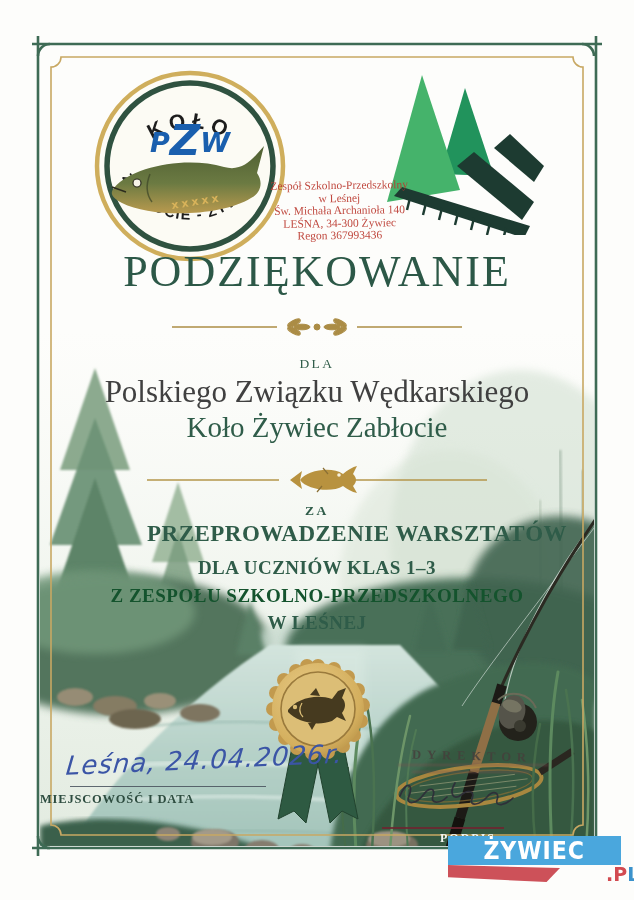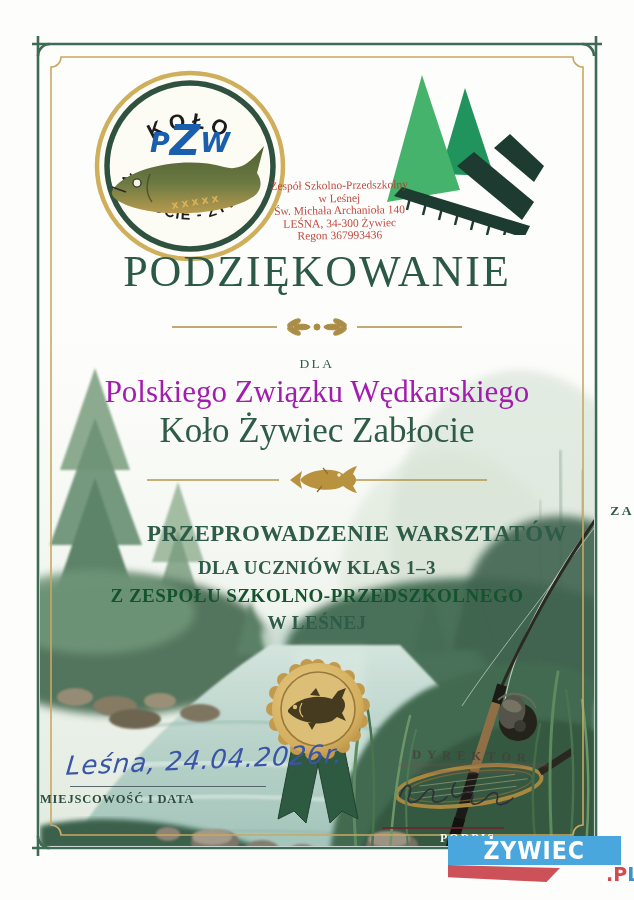--- a/index.html
+++ b/index.html
@@ -3,23 +3,23 @@
 <meta charset="utf-8">
 <style>
   html,body{margin:0;padding:0;background:#ffffff;}
   #page{position:relative;width:634px;height:900px;background:#fdfdfb;overflow:hidden;
         font-family:"Liberation Serif", serif;}
   .abs{position:absolute;}
   .center{left:0;width:634px;text-align:center;}
   
   .title{top:246px;font-size:44px;font-weight:normal;letter-spacing:2px;color:#2c5847;}
   .dla{top:356px;font-size:13.5px;font-weight:normal;letter-spacing:2.5px;color:#2f5c49;}
-  .recip1{top:374px;font-size:31px;color:#a21caf;}
-  .recip2{top:411px;font-size:35px;color:#2f5c49;}
-  .za{top:503px;font-size:13.5px;font-weight:bold;letter-spacing:2.5px;color:#2f5c49;text-align:right;}
+  .recip1{top:374px;font-size:31px;color:#404040;}
+  .recip2{top:411px;font-size:29px;color:#2f5c49;}
+  .za{top:503px;font-size:13.5px;font-weight:bold;letter-spacing:2.5px;color:#2f5c49;}
   .reason1{top:521px;font-size:23px;font-weight:bold;letter-spacing:.5px;color:#2f5c49;padding-left:40px;}
   .reason2{top:557px;font-size:19px;font-weight:bold;letter-spacing:.5px;color:#2f5c49;}
   .reason3{top:585px;font-size:19px;font-weight:bold;letter-spacing:.5px;color:#14532d;}
   .reason4{top:612px;font-size:19px;font-weight:bold;letter-spacing:.5px;color:#2f5c49;}
   
   .stamp{top:179px;left:232px;width:215px;text-align:center;color:#bb3a30;opacity:.92;
          font-size:11.5px;line-height:12.5px;transform:rotate(-.8deg);}
   
   .handwriting{top:746px;left:66px;width:220px;font-family:"DejaVu Sans",sans-serif;
       font-style:italic;font-size:26px;color:#3b55a6;transform:rotate(-2.5deg) skewX(-8deg);

